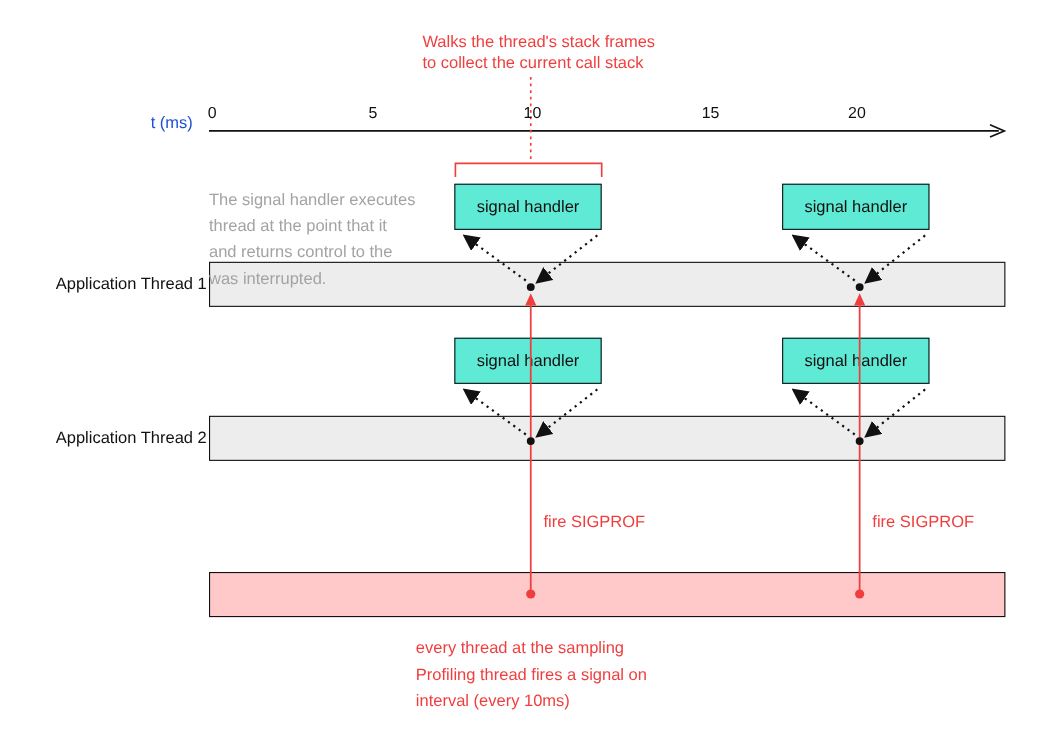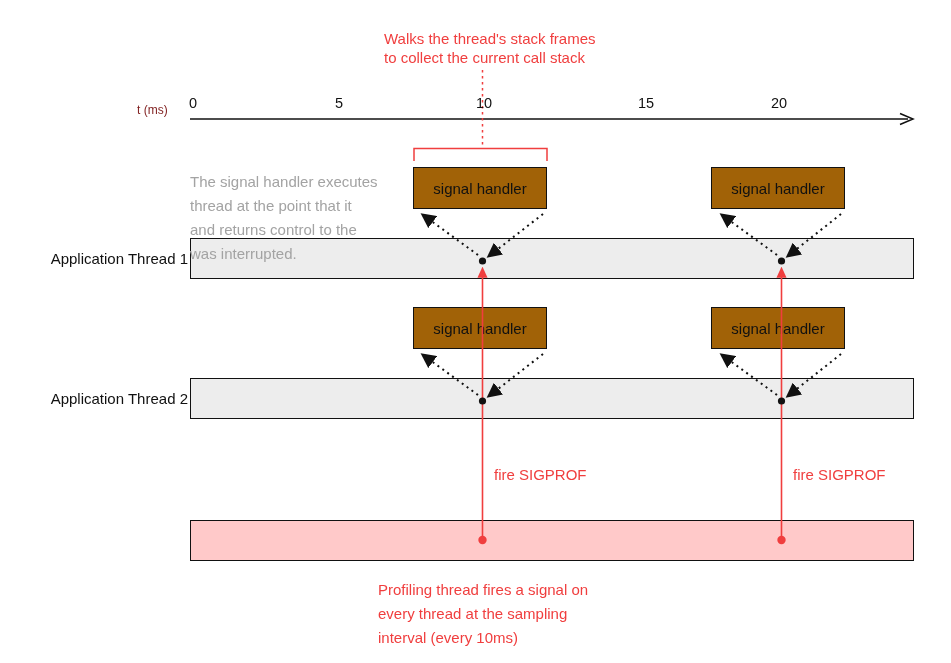--- a/index.html
+++ b/index.html
@@ -9,33 +9,33 @@
   }
   .abs{position:absolute;}
   .note{font-size:15px;line-height:24px;}
   .note-red{color:#f03e3e;}
   .note-gray{color:#a3a3a3;}
   .top-note{line-height:19px;}
   .tick{
     position:absolute;top:95px;transform:translateX(-50%);
     font-size:14.5px;color:#111;
   }
-  .axis-label{position:absolute;left:137px;top:103px;font-size:12px;color:#7f1d1d;}
+  .axis-label{position:absolute;left:137px;top:103px;font-size:15px;color:#1d4ed8;}
   .bar{
     position:absolute;left:190px;width:722px;height:39px;
     border:1.5px solid #111;background:#ededed;
   }
   .bar.pink{background:#ffc9c9;}
   .thread-label{
     position:absolute;left:20px;width:168px;text-align:right;
     font-size:15px;color:#111;
   }
   .hbox{
     position:absolute;width:132px;height:40px;border:1.5px solid #111;
-    background:#a16207;display:flex;align-items:center;justify-content:center;
+    background:#5eead4;display:flex;align-items:center;justify-content:center;
     font-size:15px;color:#111;
   }
   .fire{position:absolute;font-size:15px;color:#f03e3e;}
   svg.layer{position:absolute;left:0;top:0;z-index:5;pointer-events:none;}
   .bars{z-index:1;}
   .boxes{z-index:2;}
   .texts{z-index:6;}
 </style>
 </head>
 <body>
@@ -133,18 +133,18 @@
     <div>was interrupted.</div>
   </div>
 
   <div class="thread-label texts" style="top:250px;">Application Thread 1</div>
   <div class="thread-label texts" style="top:390px;">Application Thread 2</div>
 
   <div class="fire texts" style="left:494px;top:466px;">fire SIGPROF</div>
   <div class="fire texts" style="left:793px;top:466px;">fire SIGPROF</div>
 
   <div class="abs note note-red texts" style="left:378px;top:578px;">
+    <div>every thread at the sampling</div>
     <div>Profiling thread fires a signal on</div>
-    <div>every thread at the sampling</div>
     <div>interval (every 10ms)</div>
   </div>
 
 </div>
 
 </body></html>

